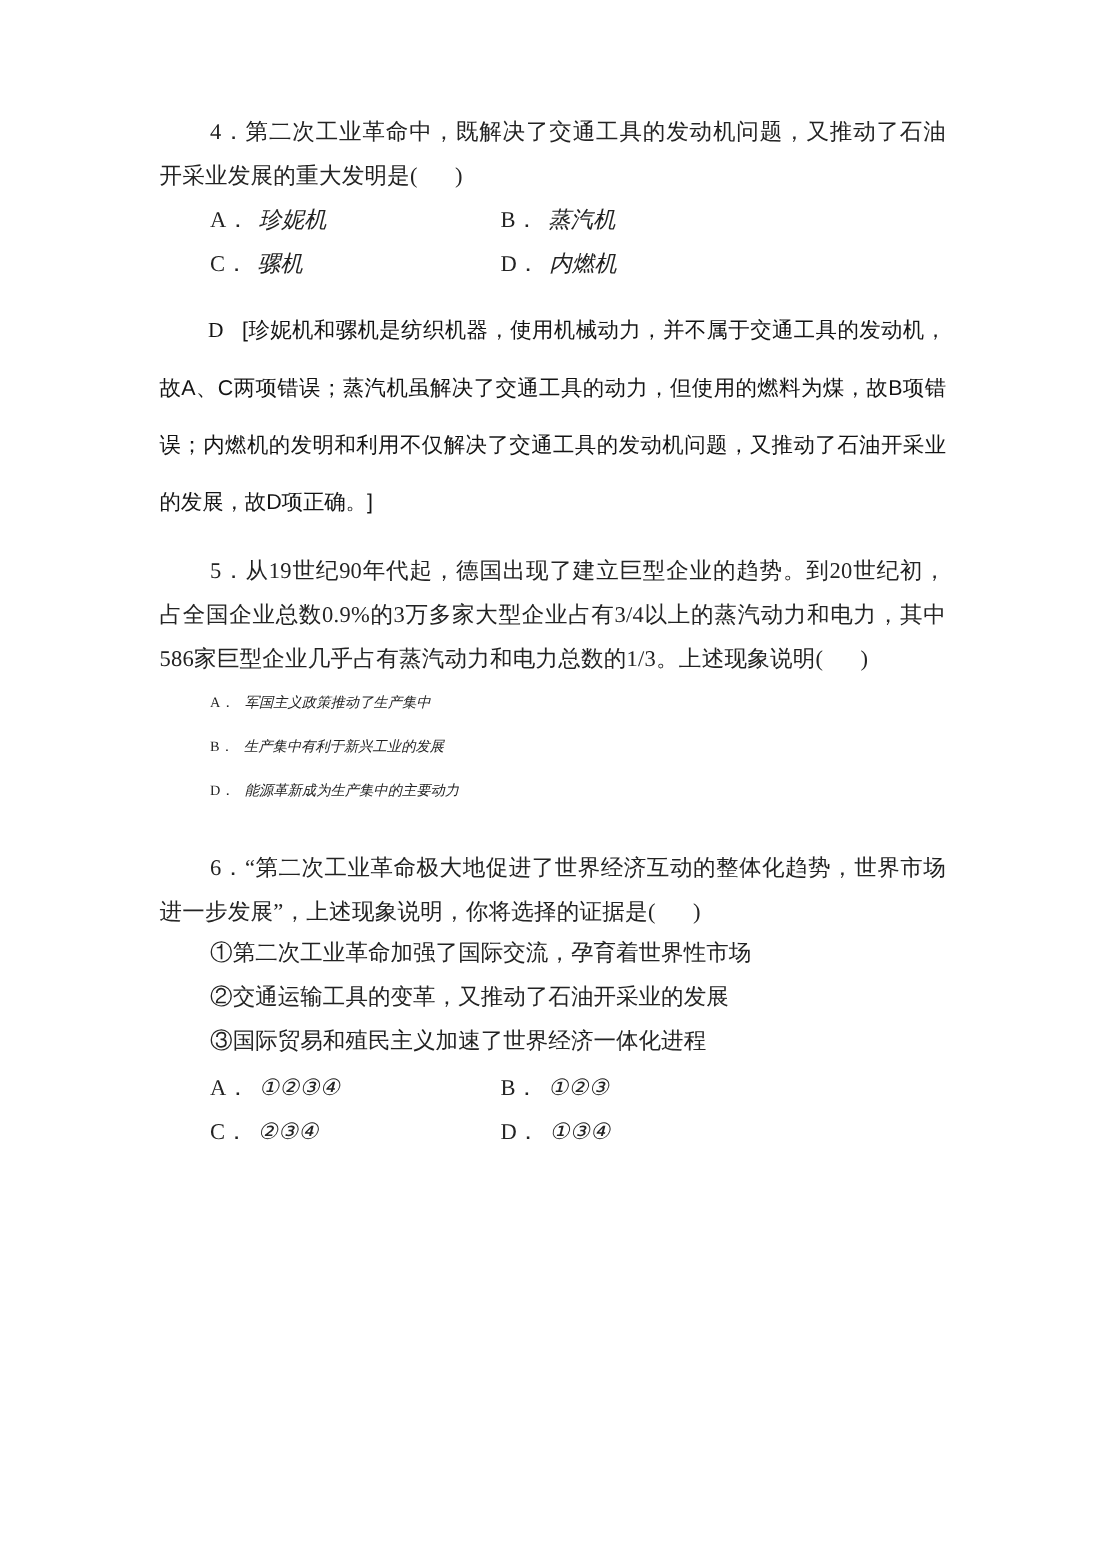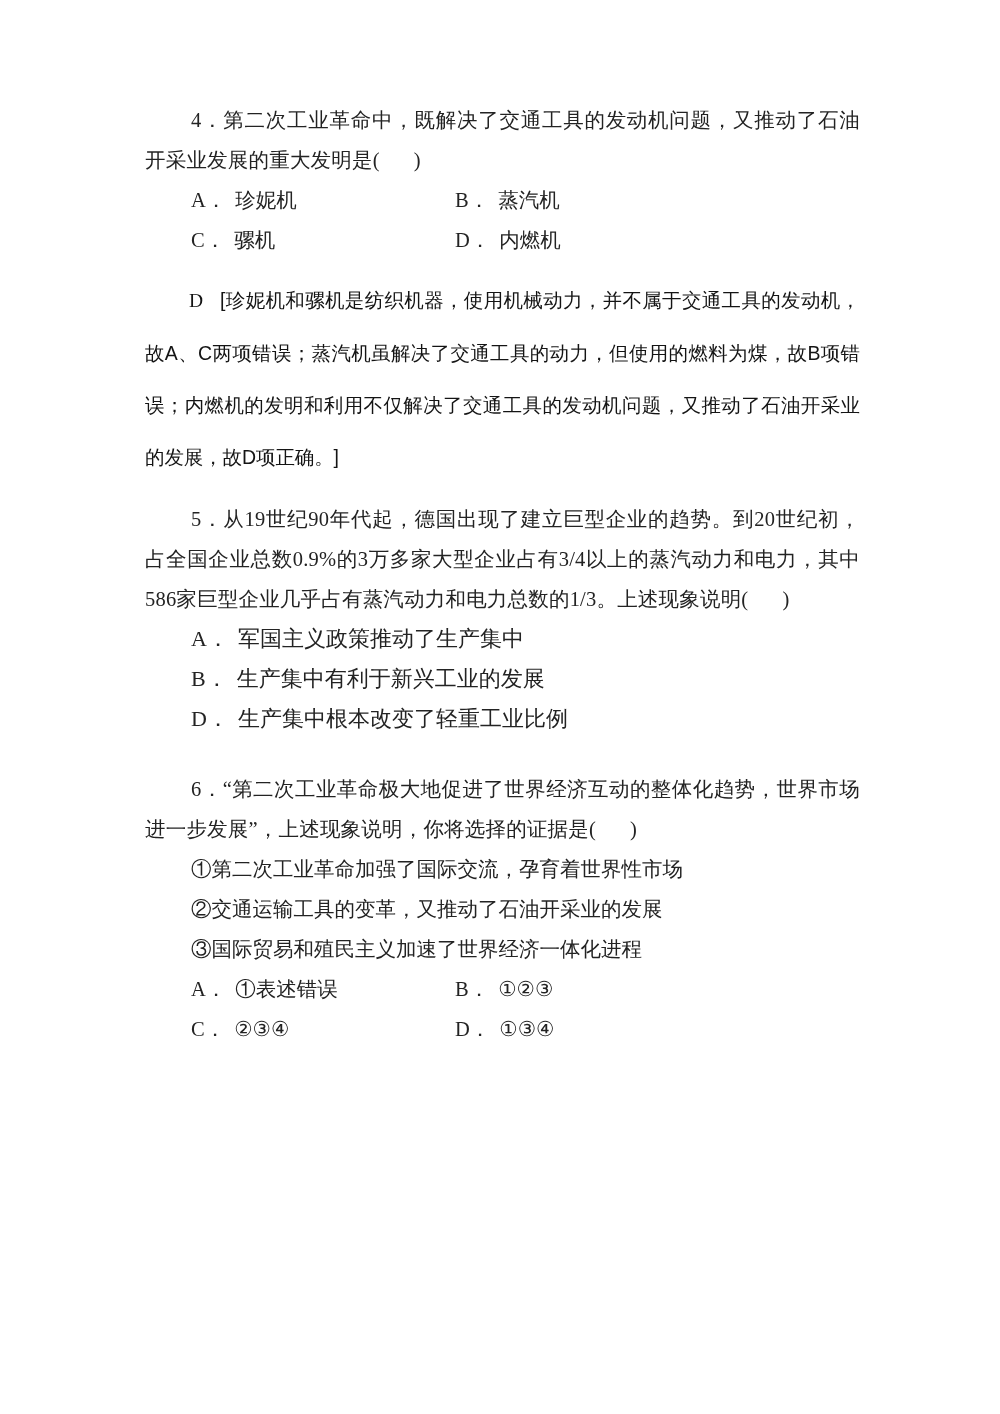--- a/index.html
+++ b/index.html
@@ -56,35 +56,35 @@
     display: flex;
     align-items: baseline;
   }
   .opt-cell.col-a { width: 305px; padding-left: 46px; box-sizing: border-box; }
   .opt-cell.col-b { padding-left: 5px; }
   .opt-letter {
     font-family: "Liberation Serif", "DejaVu Serif", serif;
     margin-right: 9px;
     white-space: nowrap;
   }
-  .opt-text { white-space: nowrap; }
+  .opt-text { white-space: nowrap; font-style: italic; }
 
   
   .opt-line {
     font-family: "Liberation Serif", "DejaVu Serif", serif;
-    font-size: 22px;
+    font-size: 13px;
     line-height: 40px;
     color: #232323;
     padding-left: 46px;
     white-space: nowrap;
   }
   .opt-line .opt-letter { margin-right: 9px; }
 
   .stmt-line {
-    font-family: Liberation Sans, sans-serif;
+    font-family: Liberation Mono, monospace;
     font-size: 20.5px;
     line-height: 40px;
     color: #232323;
     padding-left: 46px;
     white-space: nowrap;
   }
 
   
   .explain {
     font-family: "Liberation Sans", "DejaVu Sans", sans-serif;
@@ -145,21 +145,21 @@
     </div>
 
     <div class="sp-before-q"></div>
 
     <div>
       <p class="stem"><span>5．</span><span>从19世纪90年代起，德国出现了建立巨型企业的趋势。到20世纪初，占全国企业总数0.9%的3万多家大型企业占有3/4以上的蒸汽动力和电力，其中586家巨型企业几乎占有蒸汽动力和电力总数的1/3。上述现象说明(</span><span class="blank"></span><span>)</span></p>
 
       <div class="opts">
         <div class="opt-line"><span class="opt-letter">A．</span><span class="opt-text">军国主义政策推动了生产集中</span></div>
         <div class="opt-line"><span class="opt-letter">B．</span><span class="opt-text">生产集中有利于新兴工业的发展</span></div>
-        <div class="opt-line"><span class="opt-letter">D．</span><span class="opt-text">生产集中根本改变了轻重工业比例</span></div>
+        <div class="opt-line"><span class="opt-letter">D．</span><span class="opt-text">能源革新成为生产集中的主要动力</span></div>
       </div>
 
       <div class="sp-after-opts"></div>
 
     </div>
 
     <div class="sp-before-q"></div>
 
     <div>
       <p class="stem"><span>6．</span><span>“第二次工业革命极大地促进了世界经济互动的整体化趋势，世界市场进一步发展”，上述现象说明，你将选择的证据是(</span><span class="blank"></span><span>)</span></p>
@@ -167,21 +167,21 @@
       <div>
         <div class="stmt-line">①第二次工业革命加强了国际交流，孕育着世界性市场</div>
         <div class="stmt-line">②交通运输工具的变革，又推动了石油开采业的发展</div>
         <div class="stmt-line">③国际贸易和殖民主义加速了世界经济一体化进程</div>
       </div>
 
       <div class="opts">
         <div class="opt-row">
           <div class="opt-cell col-a">
             <span class="opt-letter">A．</span>
-            <span class="opt-text">①表述错误</span>
+            <span class="opt-text">①②③④</span>
           </div>
           <div class="opt-cell col-b">
             <span class="opt-letter">B．</span>
             <span class="opt-text">①②③</span>
           </div>
         </div>
         <div class="opt-row">
           <div class="opt-cell col-a">
             <span class="opt-letter">C．</span>
             <span class="opt-text">②③④</span>

